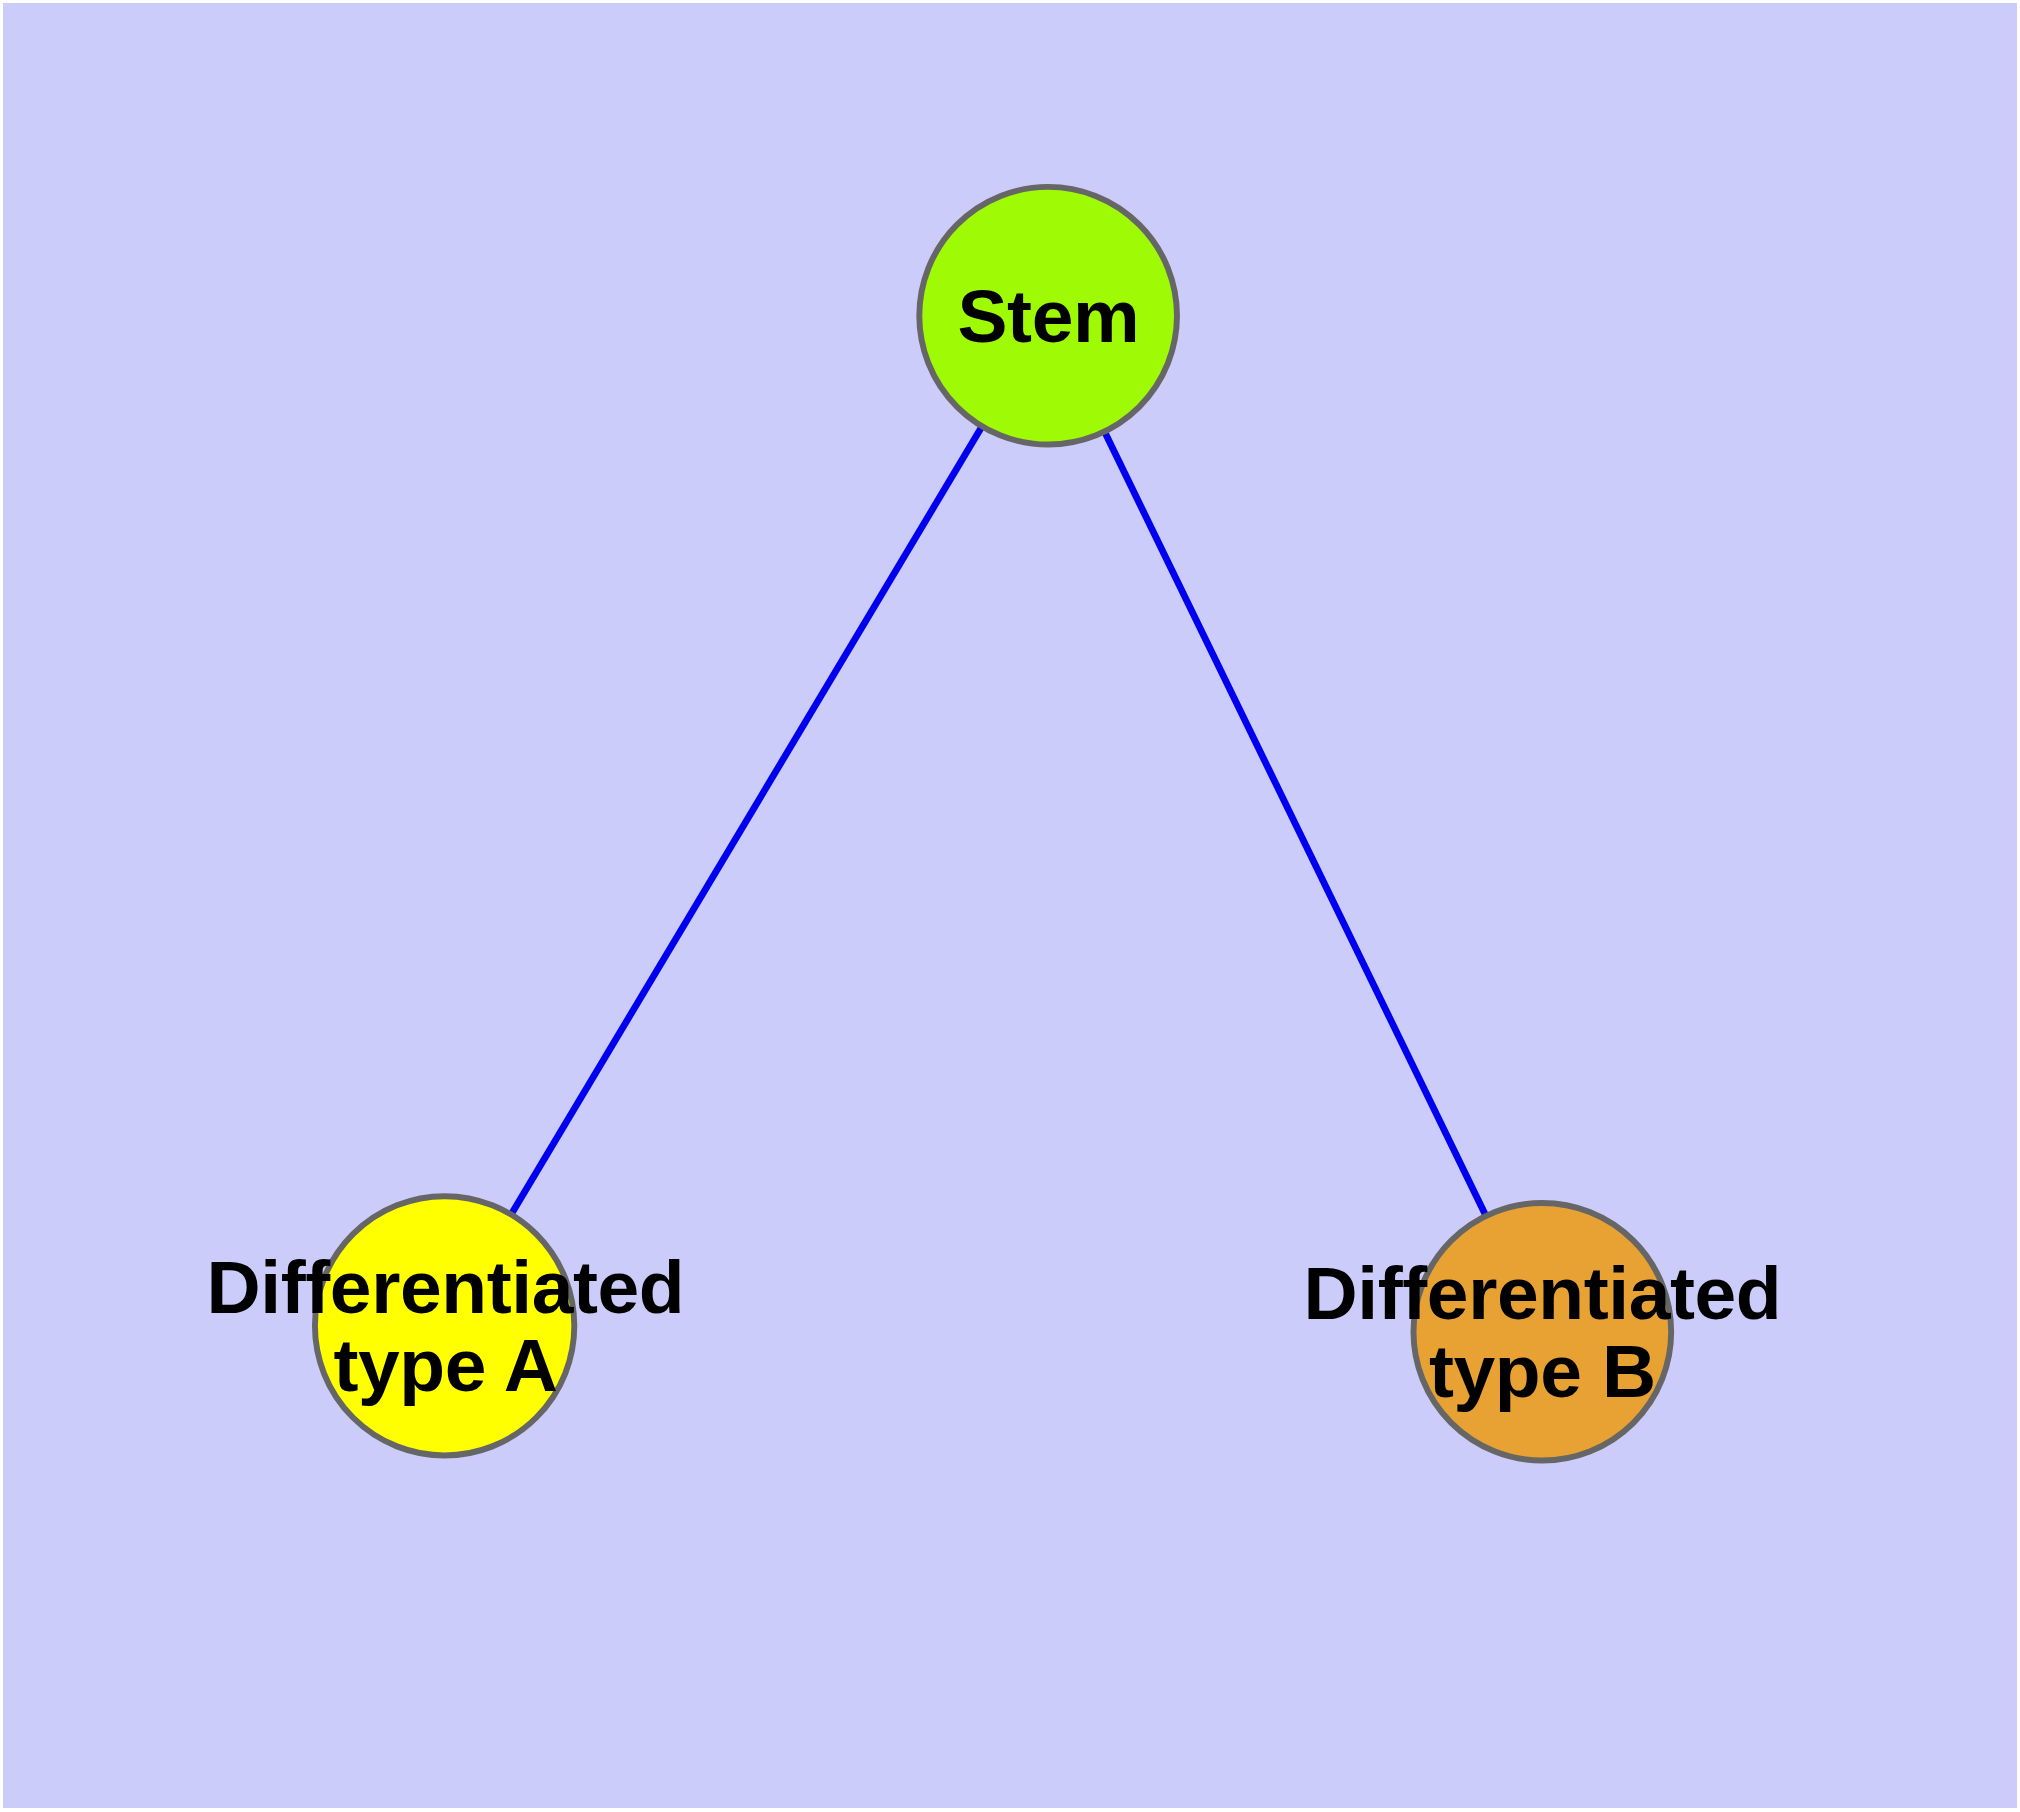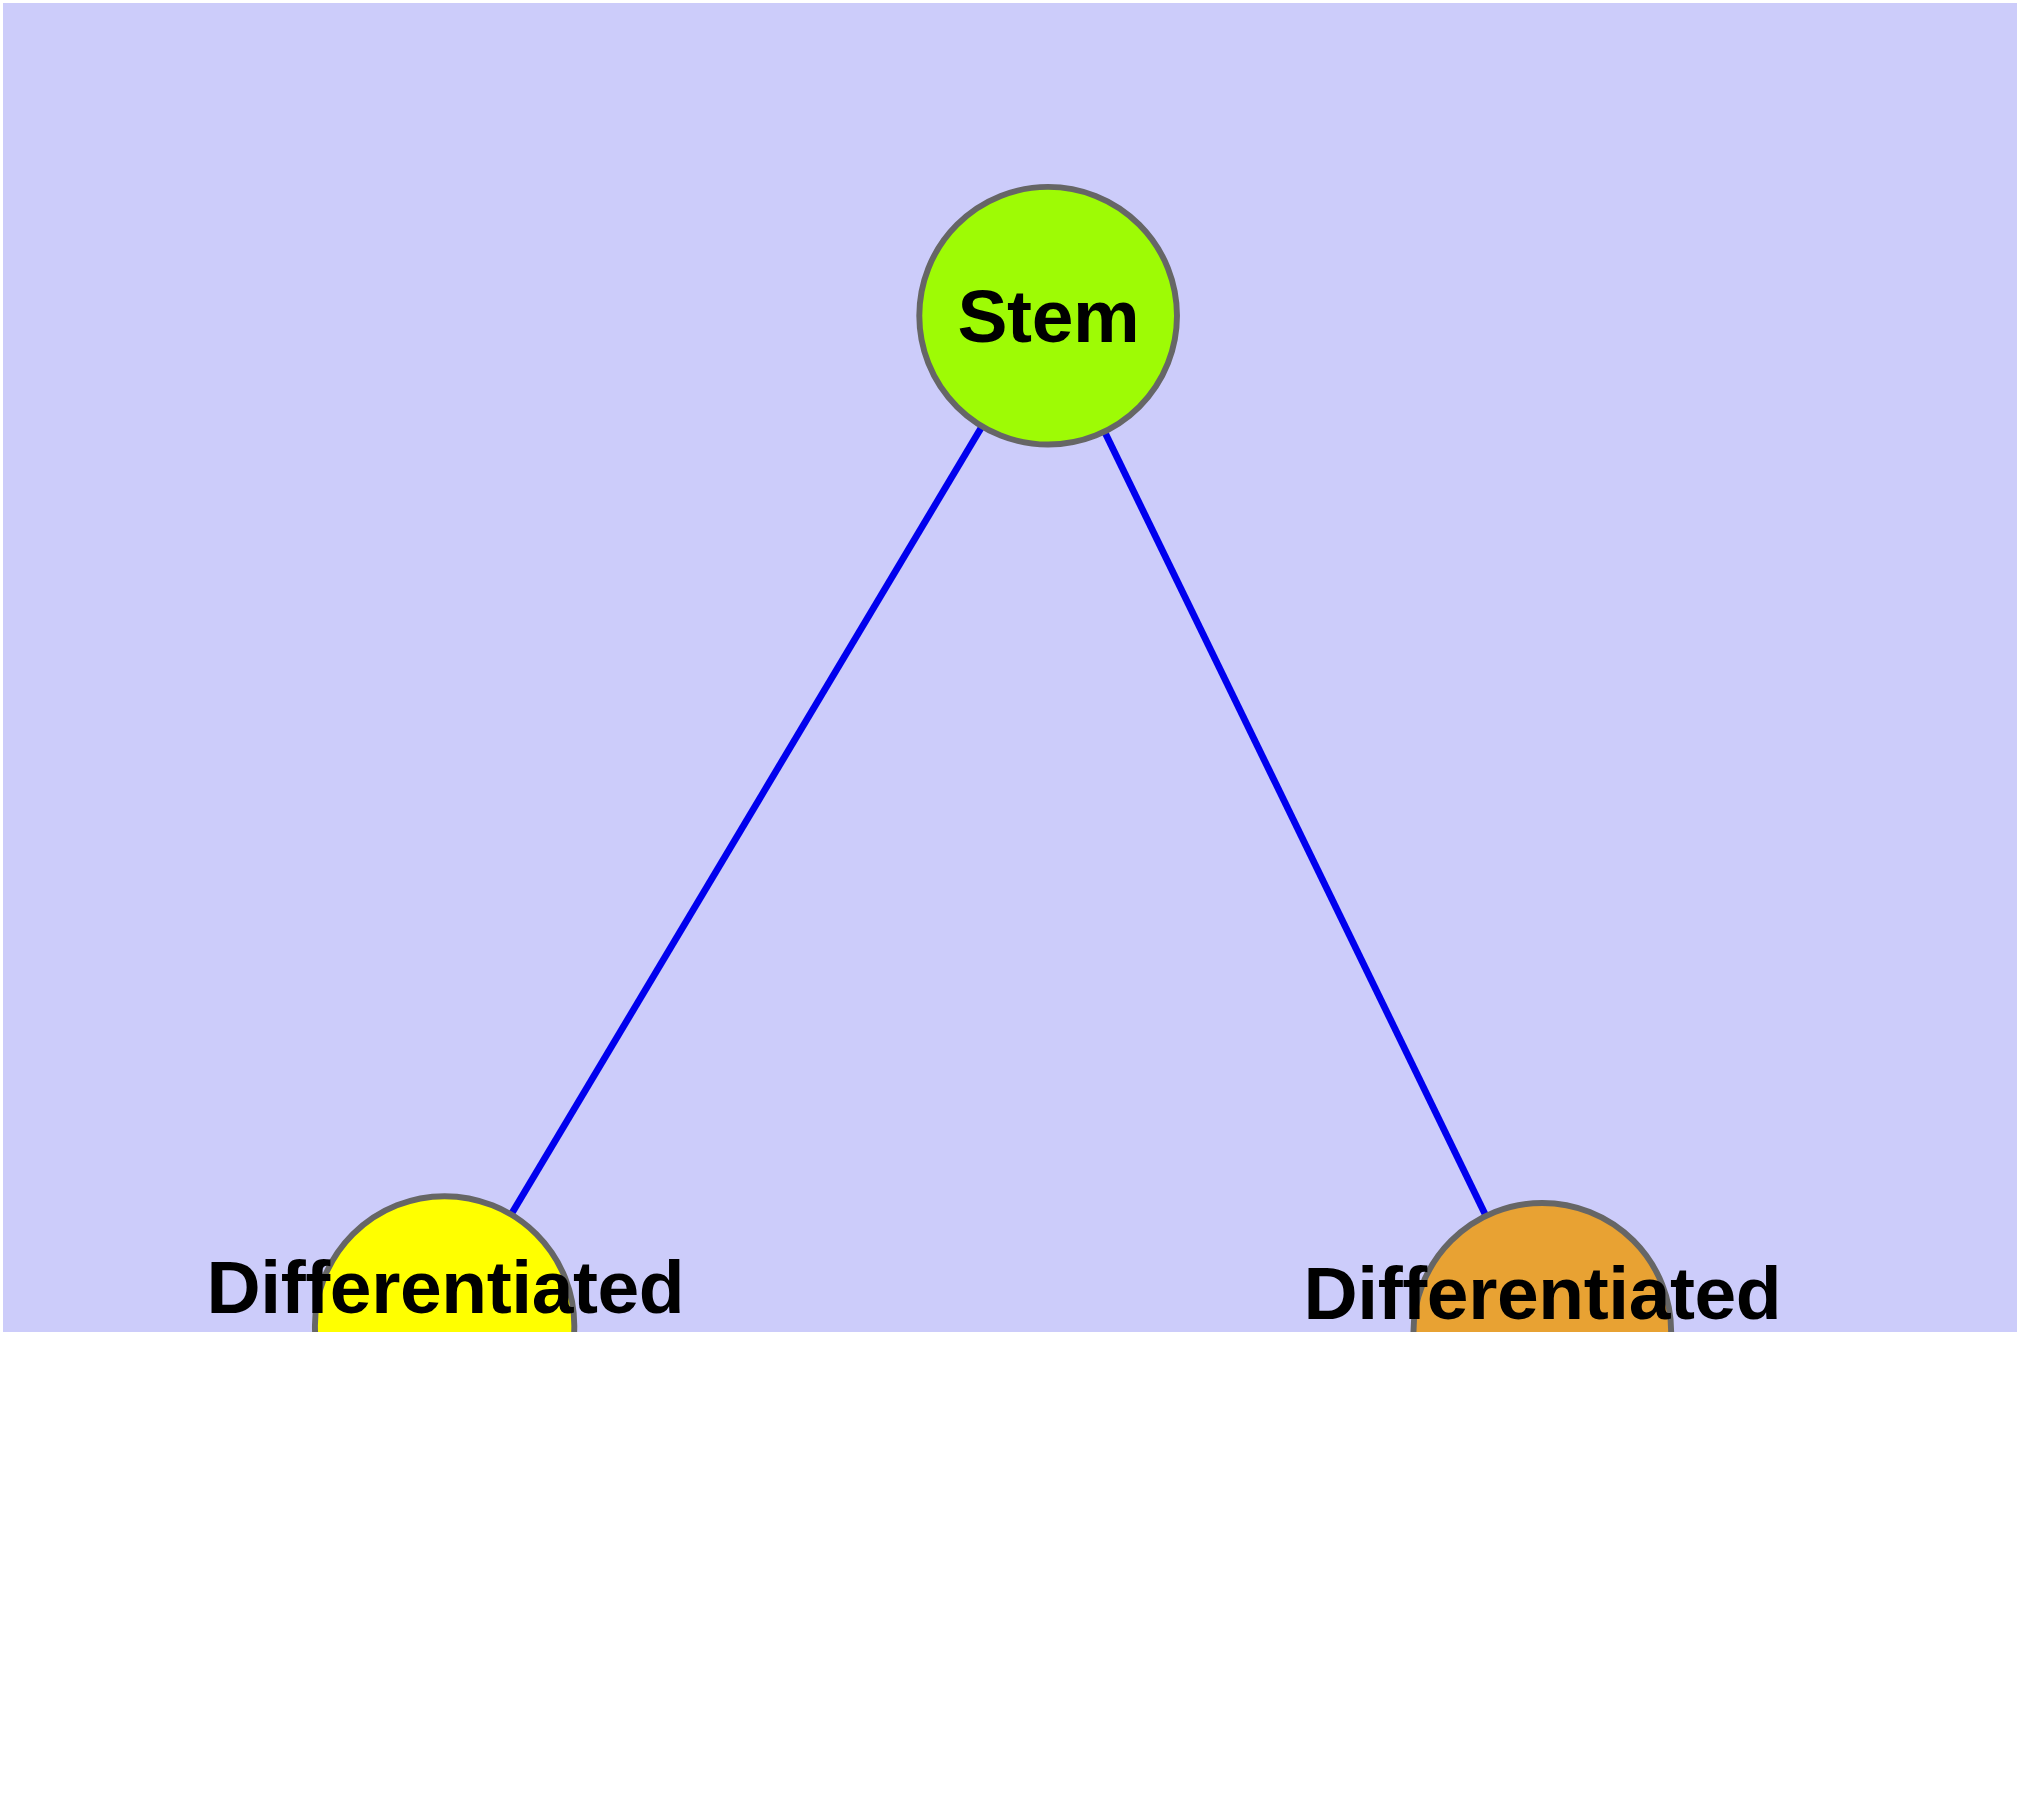--- a/index.html
+++ b/index.html
@@ -3,21 +3,21 @@
 <meta charset="utf-8">
 <style>
   html, body {
     margin: 0;
     padding: 0;
     background: #ffffff;
   }
   #canvas {
     position: relative;
     width: 2021px;
-    height: 1332px;
+    height: 1812px;
     background: #ffffff;
     overflow: hidden;
     font-family: "Liberation Sans", sans-serif;
   }
   #plot-area {
     position: absolute;
     left: 3.4px;
     top: 3.4px;
     width: 2014px;
     height: 1805px;

